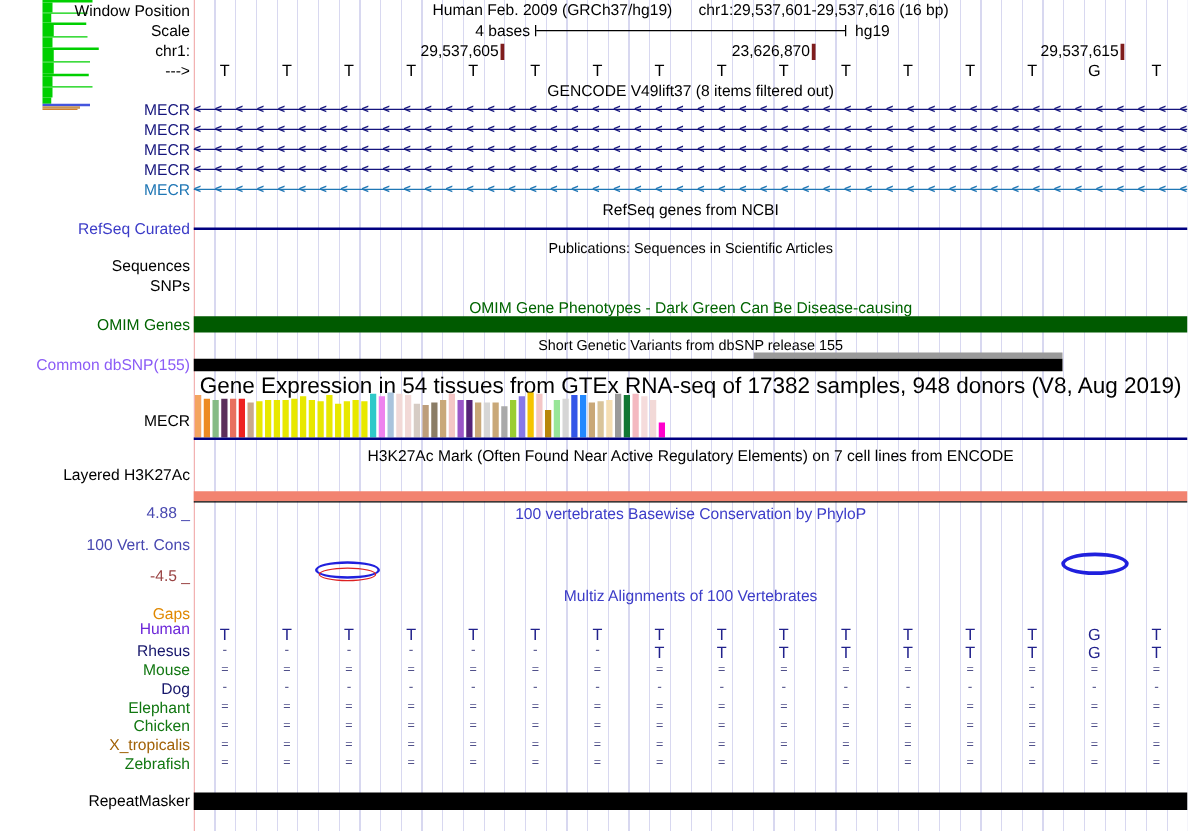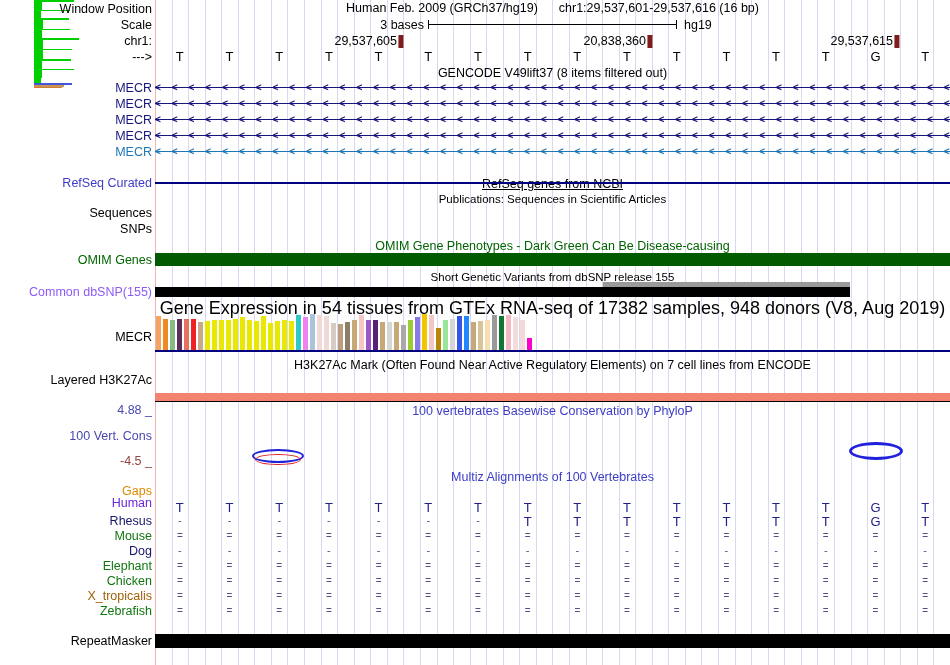--- a/index.html
+++ b/index.html
@@ -8,21 +8,21 @@
   #stripes{position:absolute;left:155px;top:0;width:795px;height:665px;
            background-image:repeating-linear-gradient(to right,#d8d8f0 0 1px,transparent 1px 16.56px);}
   #centerline{position:absolute;left:155px;top:0;width:1px;height:665px;background:#f2b2b2;}
   #labels{position:absolute;left:0;top:0;width:152px;height:665px;}
   .lbl{position:absolute;left:0;width:152px;text-align:right;font-size:12.5px;line-height:14px;white-space:nowrap;}
   .ctitle{position:absolute;left:155px;width:795px;text-align:center;font-size:12.5px;line-height:14px;white-space:nowrap;}
   .small{font-size:11.5px;}
   .blue{color:#3c3cc8;}
   .green{color:#006400;}
   .coord{position:absolute;transform:translateX(-100%);font-size:12.5px;height:13px;line-height:13px;
-         border-right:5px solid #7f1d1d;padding-right:1px;white-space:nowrap;}
+         border-right:3px solid #7f1d1d;padding-right:1px;white-space:nowrap;}
   #scale-line{position:absolute;left:428px;top:20px;width:247px;height:9px;
               border-left:1px solid #000;border-right:1px solid #000;}
   #scale-line .mid{position:absolute;left:0;top:4px;width:100%;height:1px;background:#000;}
   #scale-text{position:absolute;left:424px;top:18px;transform:translateX(-100%);font-size:12.5px;}
   #scale-db{position:absolute;left:684px;top:18px;font-size:12.5px;text-align:right;}
   #base-row{position:absolute;left:155px;top:50px;width:795px;height:14px;display:flex;}
   #base-row span{flex:1;text-align:center;font-size:13px;line-height:14px;}
   .mecr-row{position:absolute;left:155px;width:795px;height:12px;}
   .mecr-line{position:absolute;left:0;top:5px;width:100%;height:1px;}
   .mecr-arrows{position:absolute;left:0;top:0;width:100%;height:12px;display:flex;justify-content:space-between;
@@ -75,21 +75,21 @@
       <div class="lbl" style="top: 604px; color: rgb(17, 119, 17);">Zebrafish</div>
       <div class="lbl" style="top: 634px; color: rgb(0, 0, 0);">RepeatMasker</div>
     </div>
 
   <div class="ctitle" style="top:1px;">
     <span>Human Feb. 2009 (GRCh37/hg19)</span>
     <span style="display:inline-block;width:14px;"></span>
     <span>chr1:29,537,601-29,537,616 (16 bp)</span>
   </div>
 
-  <div id="scale-text">3 bases</div>
+  <div id="scale-text">4 bases</div>
   <div id="scale-line">
       <div class="mid"></div>
     </div>
   <div id="scale-db">hg19</div>
 
   <div id="base-row">
       <span>T</span>
       <span>T</span>
       <span>T</span>
       <span>T</span>
@@ -102,21 +102,21 @@
       <span>T</span>
       <span>T</span>
       <span>T</span>
       <span>T</span>
       <span>G</span>
       <span>T</span>
     </div>
 
   <div class="ctitle" style="top:66px;">GENCODE V49lift37 (8 items filtered out)</div>
 
-  <div class="ctitle" style="top:177px;text-decoration:underline;">RefSeq genes from NCBI</div>
+  <div class="ctitle" style="top:161px;">RefSeq genes from NCBI</div>
   <div class="hbar" style="left:155px;top:182px;width:795px;height:2px;background:#000080;"></div>
 
   <div class="ctitle green" style="top:239px;">OMIM Gene Phenotypes - Dark Green Can Be Disease-causing</div>
 
   <div class="ctitle small" style="top:192px;">Publications: Sequences in Scientific Articles</div>
   <div class="hbar" style="left:155px;top:253px;width:795px;height:13px;background:#005a00;"></div>
 
   <div class="ctitle small" style="top:270px;">Short Genetic Variants from dbSNP release 155</div>
   <div class="hbar" style="left:603px;top:282px;width:247px;height:5px;background:#9a9a9a;"></div>
   <div class="hbar" style="left:155px;top:287px;width:695px;height:10px;background:#000;"></div>
@@ -183,21 +183,21 @@
   <div class="ctitle" style="top:358px;">H3K27Ac Mark (Often Found Near Active Regulatory Elements) on 7 cell lines from ENCODE</div>
   <div class="hbar" style="left:155px;top:393px;width:795px;height:8px;background:#F28370;"></div>
   <div class="hbar" style="left:155px;top:401px;width:795px;height:1px;background:#000;"></div>
 
   <div class="ctitle blue" style="top:404px;">100 vertebrates Basewise Conservation by PhyloP</div>
 
   <div class="ctitle blue" style="top:470px;">Multiz Alignments of 100 Vertebrates</div>
 
   <div class="hbar" style="left:155px;top:634px;width:795px;height:14px;background:#000;"></div>
 <div class="coord" style="left: 403px; top: 35px;">29,537,605</div>
-    <div class="coord" style="left: 652px; top: 35px;">20,838,360</div>
+    <div class="coord" style="left: 652px; top: 35px;">23,626,870</div>
     <div class="coord" style="left: 899px; top: 35px;">29,537,615</div>
     <div class="mecr-row" style="top: 82px; color: rgb(21, 21, 125);">
       <div class="mecr-line" style="background: rgb(21, 21, 125);"></div>
       <div class="mecr-arrows">
         <span>&lt;</span>
         <span>&lt;</span>
         <span>&lt;</span>
         <span>&lt;</span>
         <span>&lt;</span>
         <span>&lt;</span>

